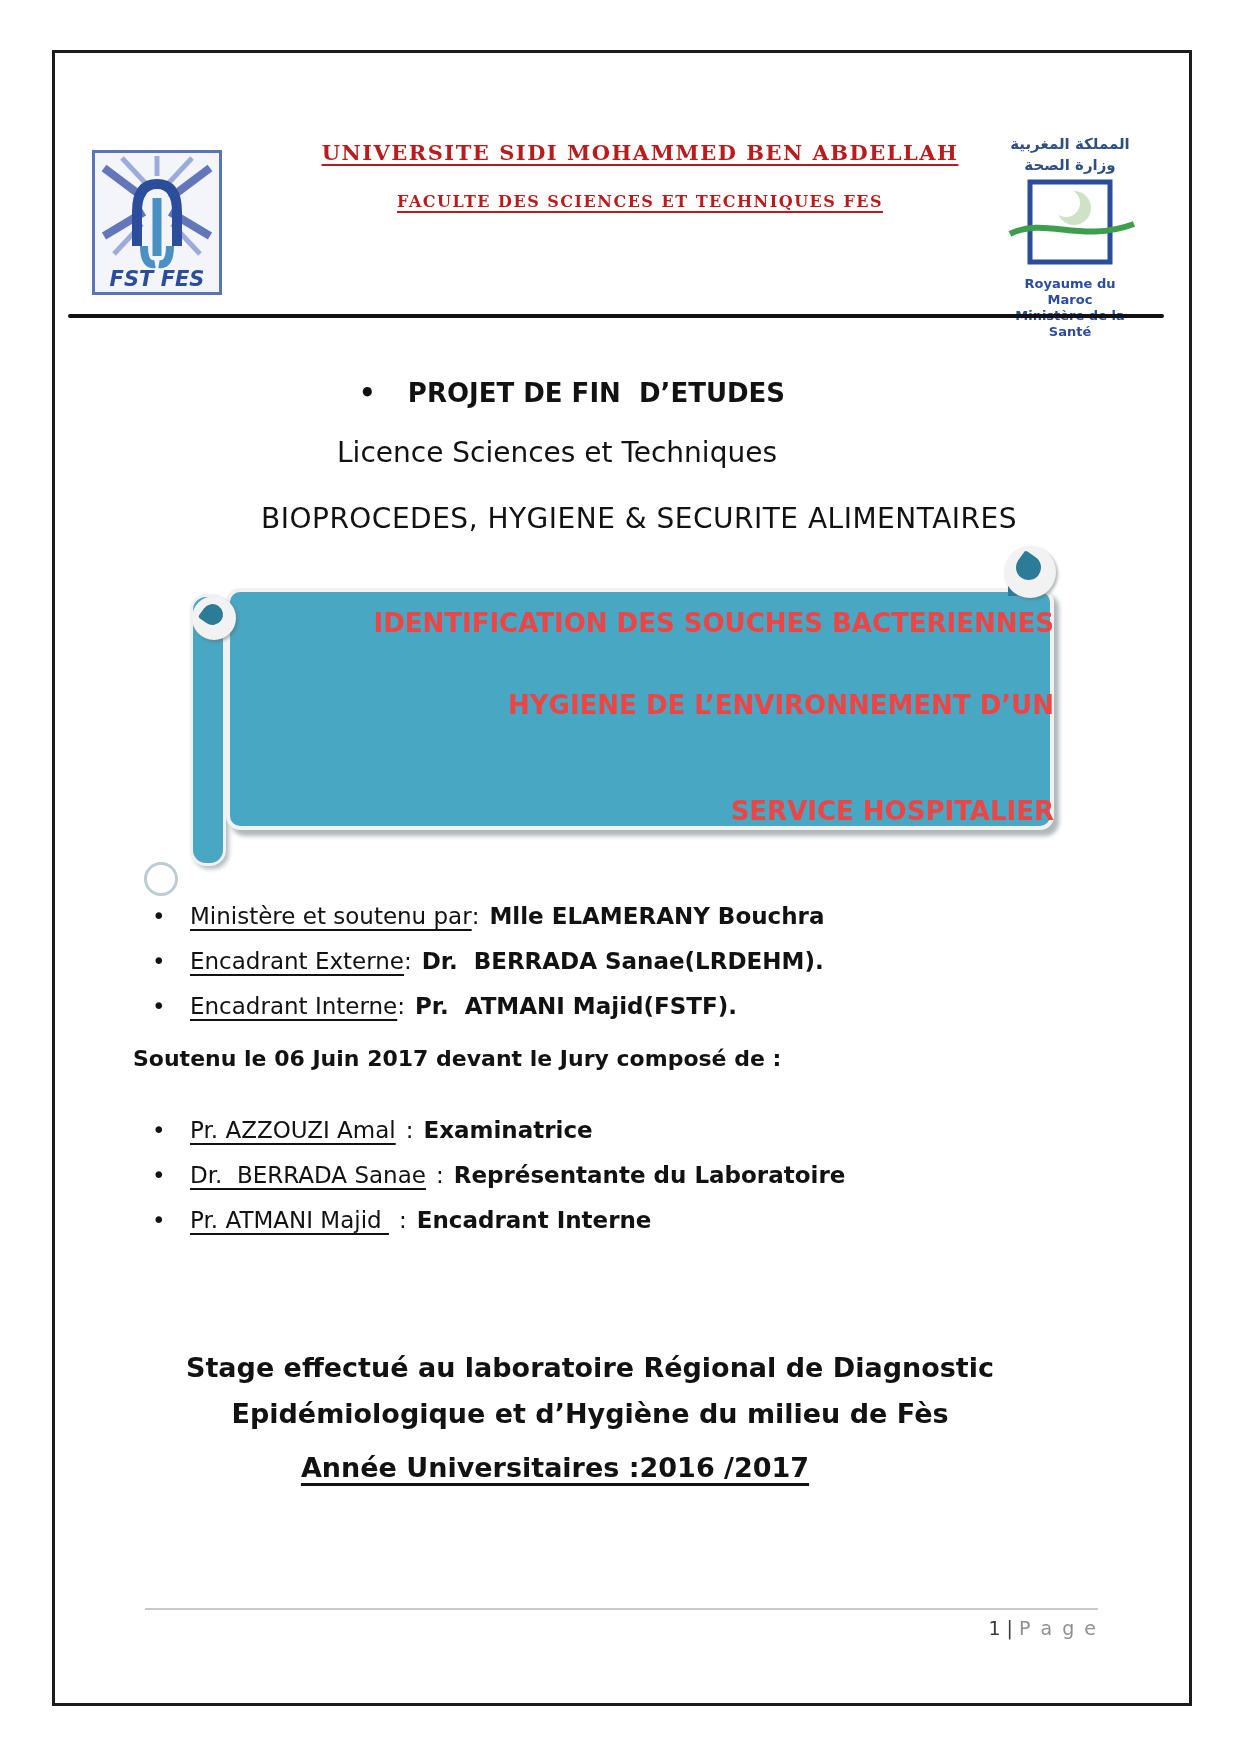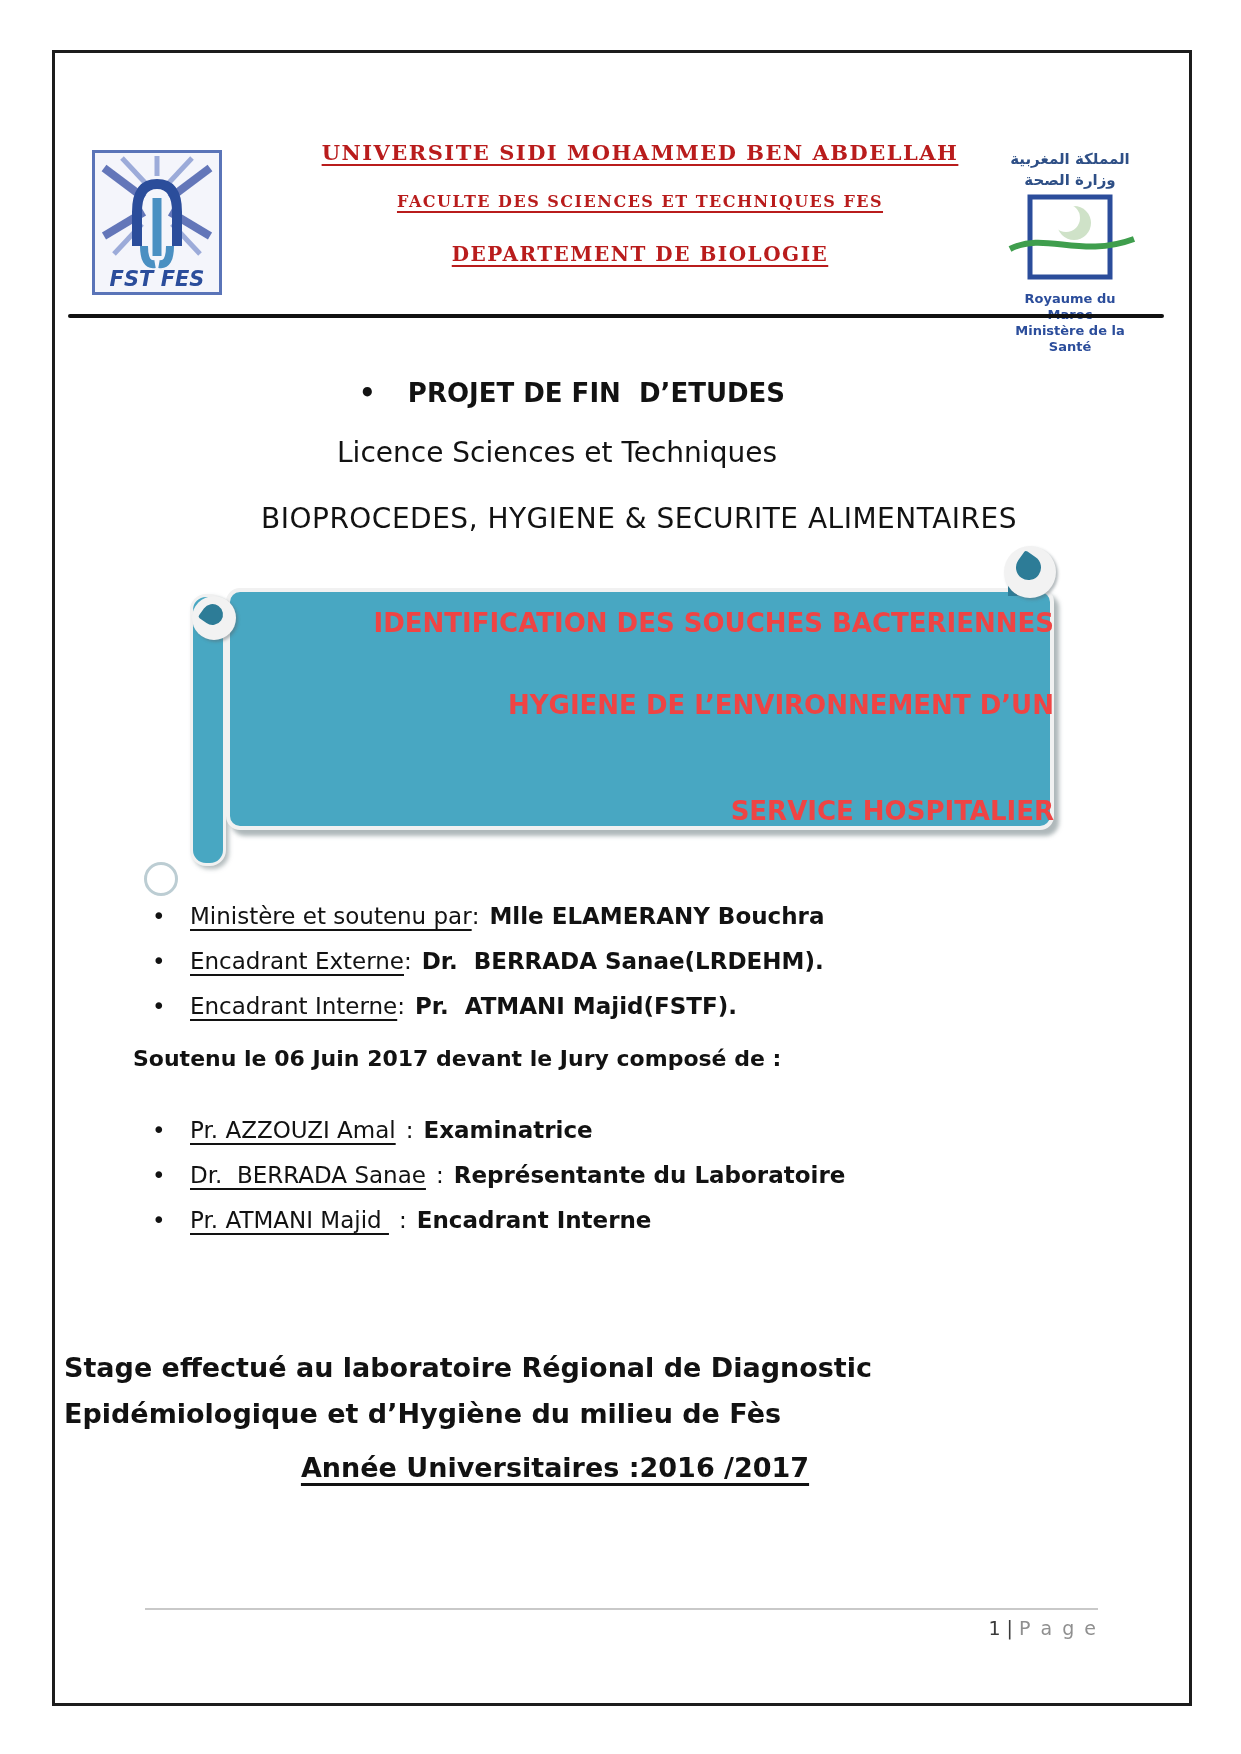--- a/index.html
+++ b/index.html
@@ -13,21 +13,21 @@
     border:3px solid #1c1c1c;
   }
   
   .hline {
     font-family:"DejaVu Serif", serif; font-weight:bold; letter-spacing:1.5px;
     text-decoration:underline; text-underline-offset:4px; text-decoration-thickness:2px;
     text-align:center; color:#b91c1c;
   }
   .divider { background:#111; height:4px; border-radius:2px; }
   
-  .ministry { text-align:center;margin-top:15px; }
+  .ministry { text-align:center; }
   .ministry .ar { font-size:15px; font-weight:bold; color:#2e4f86; line-height:21px; }
   .ministry .cap { font-size:13px; font-weight:bold; color:#2b4d9b; line-height:16px; }
   
   .centerline { text-align:center; }
   .comic-bold { font-weight:bold; }
   .pre { white-space:pre-wrap; }
   
   .banner-roll {
     position:absolute; background:#48a7c2; border:3px solid #f1f1f1; border-radius:16px;
     box-shadow:3px 3px 4px rgba(110,125,130,.5);
@@ -56,21 +56,21 @@
   
   .brow { position:absolute; display:flex; align-items:baseline; font-size:23px; line-height:40px; }
   .bullet { display:inline-block; width:16px; margin-right:22px; font-size:23px; }
   .ulabel { text-decoration:underline; text-underline-offset:5px; text-decoration-thickness:2px; }
   .bval { font-weight:bold; }
   .jrow { position:absolute; display:flex; align-items:baseline; font-size:23px; line-height:44px; }
   .jname { text-decoration:underline; text-underline-offset:5px; text-decoration-thickness:2px; }
   .jrole { font-weight:bold; }
   .jsep { padding:0 10px; }
   
-  .stage { font-weight:bold; font-size:27px; text-align:left;margin-left:12px; }
+  .stage { font-weight:bold; font-size:27px; text-align:center; }
   .annee { font-weight:bold; font-size:27px; text-align:center;
            text-decoration:underline; text-underline-offset:6px; text-decoration-thickness:2.5px; }
   
   .footer-line { background:#c9c9c9; height:2px; }
   .footer-text { font-size:19px; color:#3a3a3a; text-align:right; }
   .page-label { color:#8f8f8f; letter-spacing:2px; }
 </style>
 </head>
 <body>
 
@@ -97,21 +97,20 @@
       <path d="M45,96 L45,62 Q45,34 65,34 Q85,34 85,62 L85,96" fill="none" stroke="#2b4d9b" stroke-width="10"></path>
       <line x1="65" y1="48" x2="65" y2="106" stroke="#4a90c2" stroke-width="9"></line>
       <path d="M52,96 Q52,116 63,114" fill="none" stroke="#4a90c2" stroke-width="8"></path>
       <path d="M78,96 Q78,116 67,114" fill="none" stroke="#4a90c2" stroke-width="8"></path>
       <text x="65" y="136" text-anchor="middle" font-size="21" font-weight="bold" font-style="italic" fill="#2b4d9b" font-family="DejaVu Sans, sans-serif">FST FES</text>
     </svg>
   </div>
 
   <div class="abs hline" style="left:240px; top:140px; width:800px; font-size:21px;">UNIVERSITE SIDI MOHAMMED BEN ABDELLAH</div>
   <div class="abs hline" style="left:240px; top:192px; width:800px; font-size:16px;">FACULTE DES SCIENCES ET TECHNIQUES FES</div>
-  <div class="abs hline" style="left:240px; top:242px; width:800px; font-size:20px;">DEPARTEMENT DE BIOLOGIE</div>
 
   <div class="abs ministry" style="left:1000px; top:134px; width:140px;">
     <div class="ar" dir="rtl">المملكة المغربية</div>
     <div class="ar" dir="rtl">وزارة الصحة</div>
     <svg width="140" height="96" viewBox="0 0 140 96">
       <rect x="30" y="6" width="80" height="80" fill="#ffffff" stroke="#2b4d9b" stroke-width="5"></rect>
       <circle cx="74" cy="32" r="17" fill="#cfe2c8"></circle>
       <circle cx="66" cy="27" r="14" fill="#ffffff"></circle>
       <path d="M10,58 C 45,40 80,68 134,48" fill="none" stroke="#3f9e4d" stroke-width="6"></path>
     </svg>

